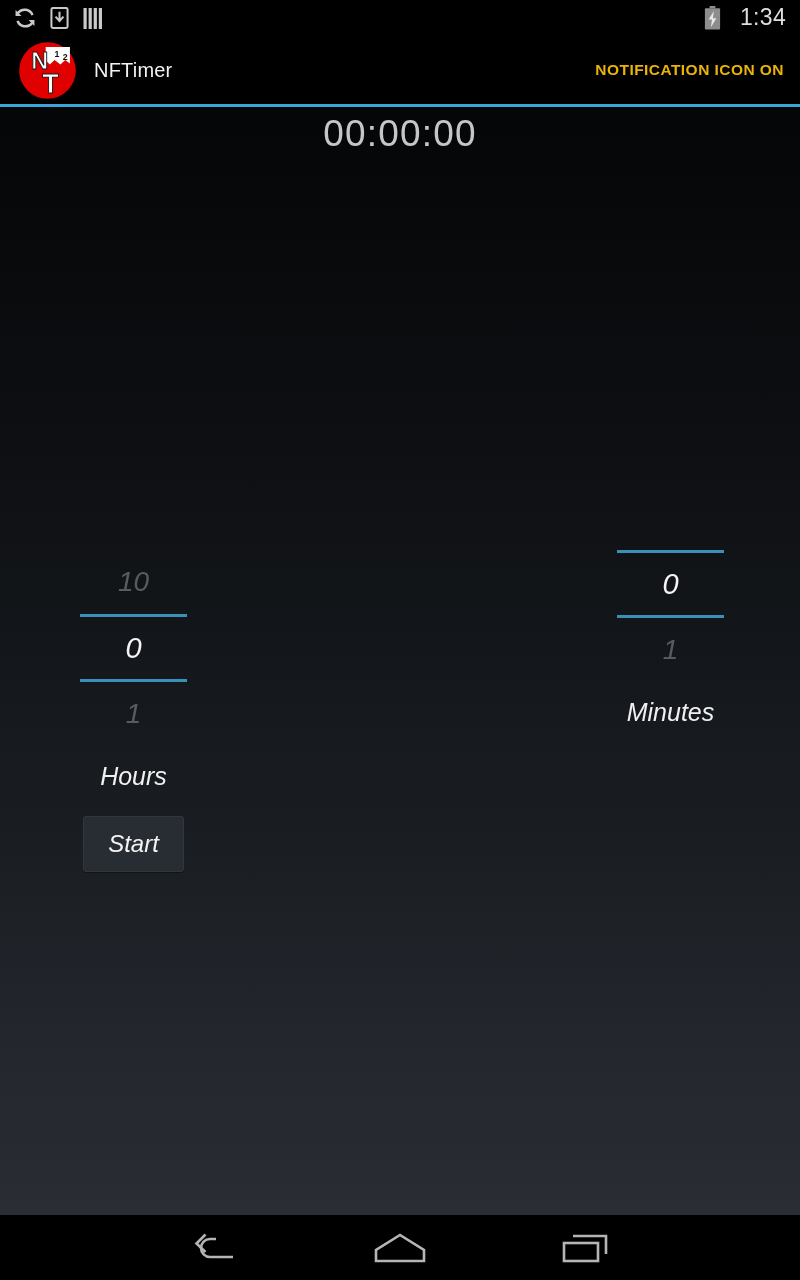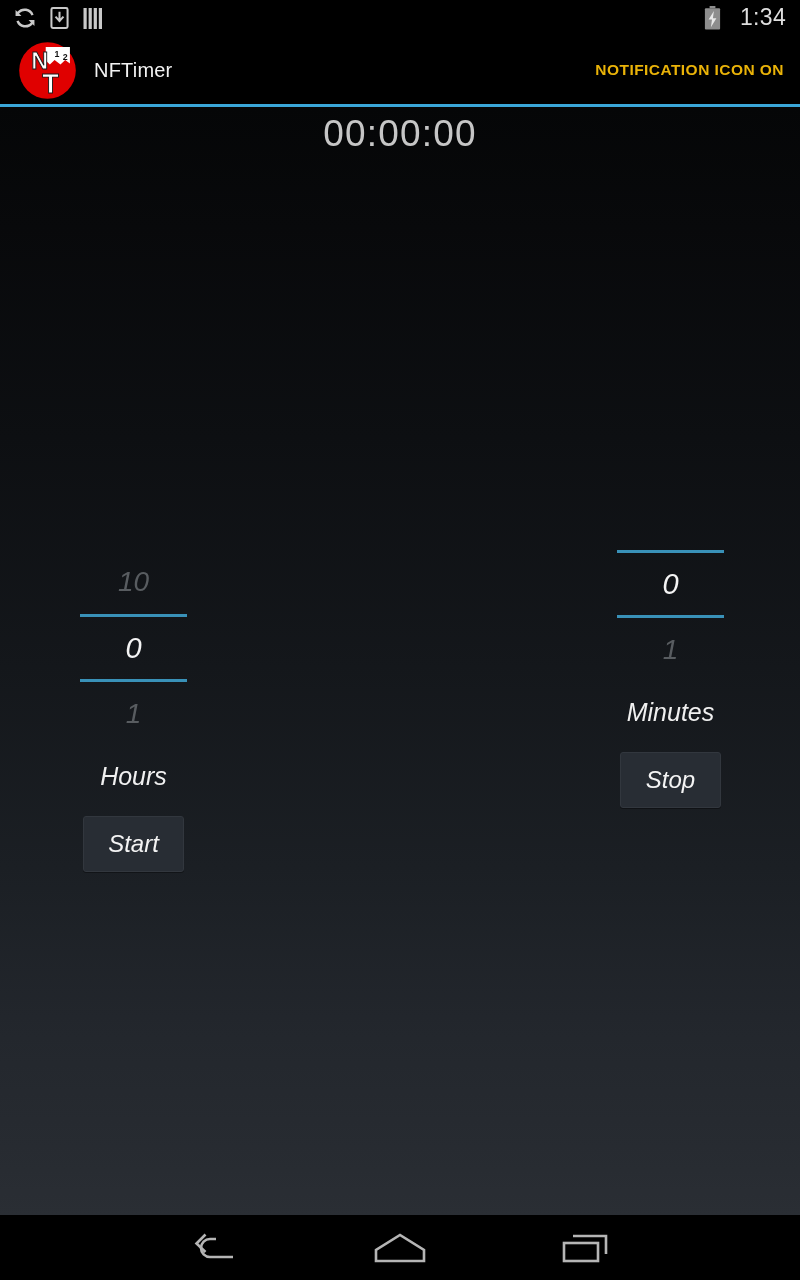--- a/index.html
+++ b/index.html
@@ -292,21 +292,20 @@
       </div>
 
       <div class="picker-col right">
         <div class="number-picker">
           <div class="np-divider"></div>
           <div class="np-cell current">0</div>
           <div class="np-divider"></div>
           <div class="np-cell ghost">1</div>
         </div>
         <div class="picker-label">Minutes</div>
-        <div class="picker-button">Stop</div>
       </div>
 
     </div>
   </div>
 
   <div class="nav-bar">
 
     <div class="nav-btn">
       <svg width="46" height="32" viewBox="0 0 46 32">
         <path d="M41 25 H18 a9 9 0 0 1 0-18 h6" fill="none" stroke="#b5b5b5" stroke-width="2.6" stroke-linecap="butt"></path>

